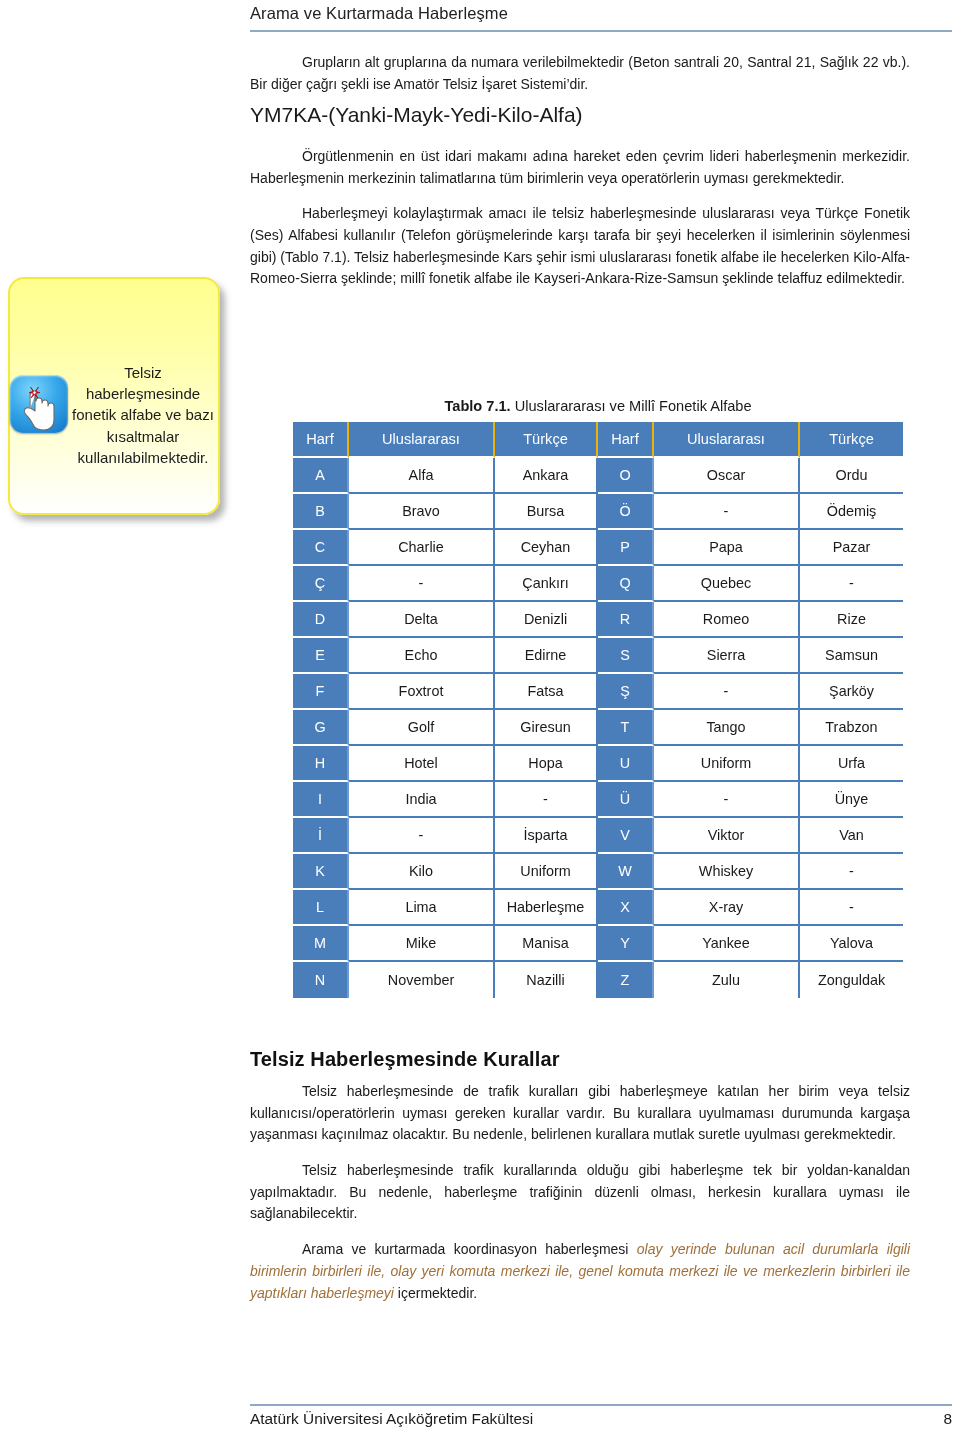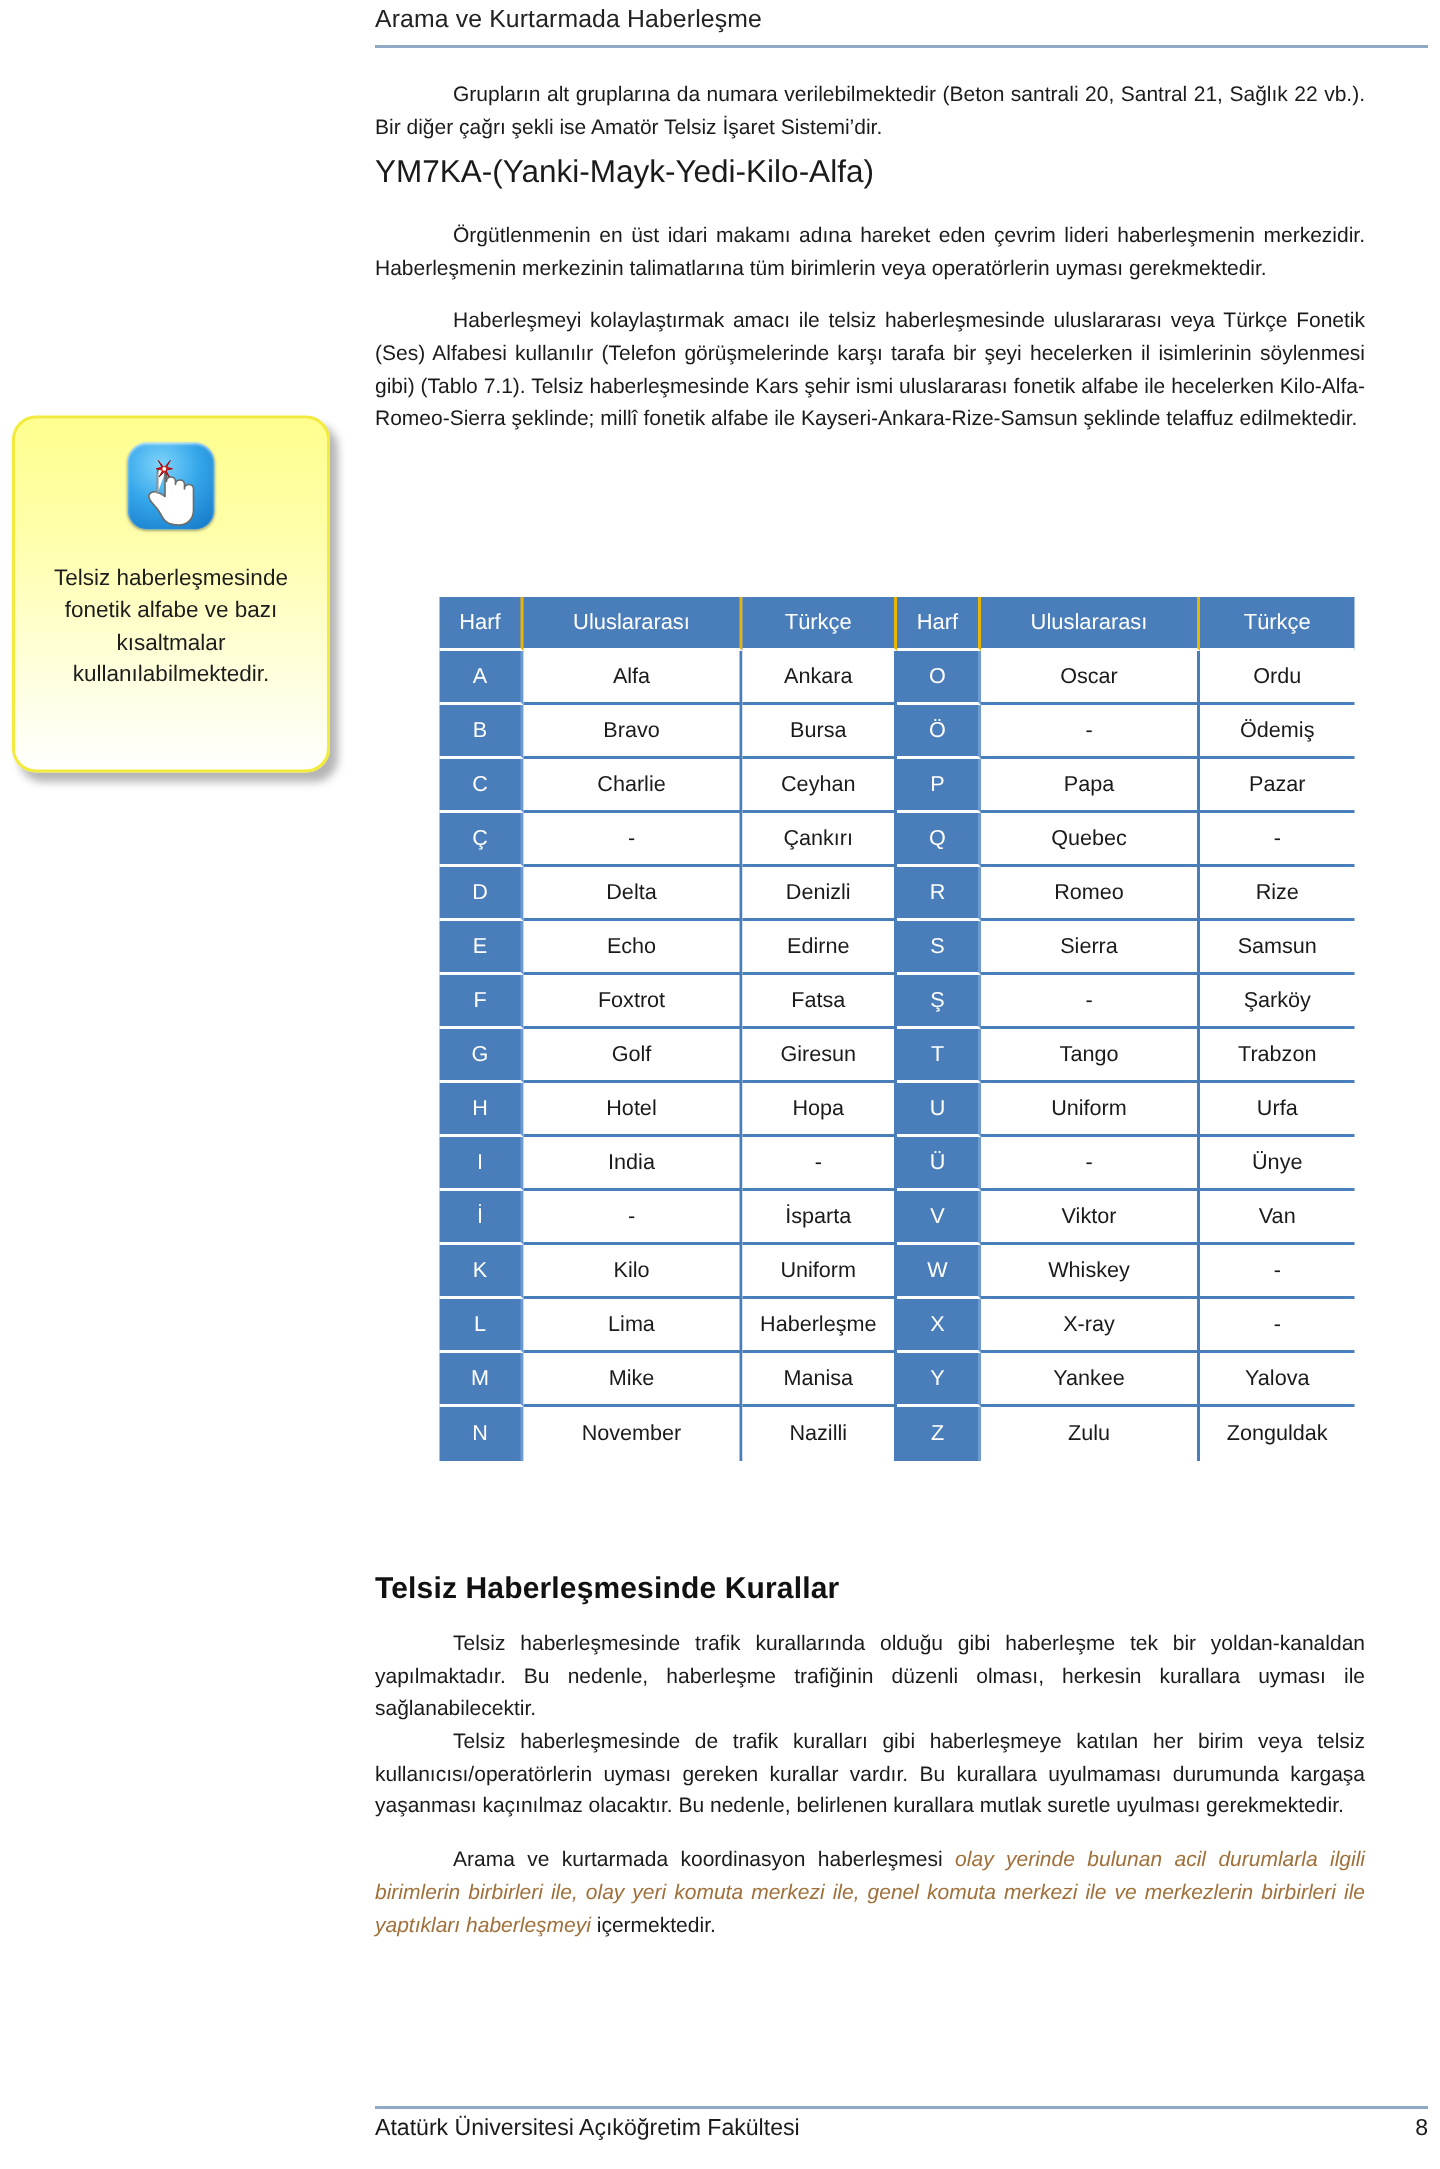--- a/index.html
+++ b/index.html
@@ -45,21 +45,21 @@
     left: 8px;
     top: 277px;
     width: 212px;
     height: 238px;
     border: 2px solid #f2ea3c;
     border-radius: 16px;
     background: linear-gradient(180deg, #ffff8f 0%, #ffffa8 30%, #fffff0 88%, #ffffff 100%);
     box-shadow: 5px 6px 6px rgba(120,120,120,.55);
     box-sizing: border-box;
     display: flex;
-    flex-direction: column;
+    flex-direction: row;
     align-items: center;
     padding-top: 16px;
   }
   .callout-icon {
     width: 58px;
     height: 58px;
     border-radius: 13px;
     background: radial-gradient(circle at 38% 26%, #7fd4fb 0%, #35a7ea 45%, #1273c4 100%);
     box-shadow: inset 0 1px 2px rgba(255,255,255,.8), 0 1px 2px rgba(0,0,0,.35);
     position: relative;
@@ -219,20 +219,23 @@
 </aside>
 
 <div class="content">
   <p class="body">Grupların alt gruplarına da numara verilebilmektedir (Beton santrali 20, Santral 21, Sağlık 22 vb.). Bir diğer çağrı şekli ise Amatör Telsiz İşaret Sistemi’dir.</p>
   <div class="plain-line">YM7KA-(Yanki-Mayk-Yedi-Kilo-Alfa)</div>
   <p class="body gap">Örgütlenmenin en üst idari makamı adına hareket eden çevrim lideri haberleşmenin merkezidir. Haberleşmenin merkezinin talimatlarına tüm birimlerin veya operatörlerin uyması gerekmektedir.</p>
   <p class="body gap">Haberleşmeyi kolaylaştırmak amacı ile telsiz haberleşmesinde uluslararası veya Türkçe Fonetik (Ses) Alfabesi kullanılır (Telefon görüşmelerinde karşı tarafa bir şeyi hecelerken il isimlerinin söylenmesi gibi) (Tablo 7.1). Telsiz haberleşmesinde Kars şehir ismi uluslararası fonetik alfabe ile hecelerken Kilo-Alfa-Romeo-Sierra şeklinde; millî fonetik alfabe ile Kayseri-Ankara-Rize-Samsun şeklinde telaffuz edilmektedir.</p>
 </div>
 
 <div class="table-wrap">
+  <div class="table-caption">
+    <b>Tablo 7.1.</b><span> Uluslarararası ve Millî Fonetik Alfabe</span>
+  </div>
   <table class="phonetic">
     <colgroup>
       <col class="c-letter">
         <col class="c-intl">
         <col class="c-tr">
       <col class="c-letter">
         <col class="c-intl">
         <col class="c-tr">
     </colgroup>
     <thead>
@@ -365,22 +368,22 @@
           <td class="letter">Z</td>
           <td class="val">Zulu</td>
           <td class="val lastcol">Zonguldak</td>
         </tr>
       </tbody>
   </table>
 </div>
 
 <div class="lower">
   <h2 class="section-title">Telsiz Haberleşmesinde Kurallar</h2>
+  <p class="body">Telsiz haberleşmesinde de trafik kuralları gibi haberleşmeye katılan her birim veya telsiz kullanıcısı/operatörlerin uyması gereken kurallar vardır. Bu kurallara uyulmaması durumunda kargaşa yaşanması kaçınılmaz olacaktır. Bu nedenle, belirlenen kurallara mutlak suretle uyulması gerekmektedir.</p>
   <p class="body gap">Telsiz haberleşmesinde trafik kurallarında olduğu gibi haberleşme tek bir yoldan-kanaldan yapılmaktadır. Bu nedenle, haberleşme trafiğinin düzenli olması, herkesin kurallara uyması ile sağlanabilecektir.</p>
-  <p class="body">Telsiz haberleşmesinde de trafik kuralları gibi haberleşmeye katılan her birim veya telsiz kullanıcısı/operatörlerin uyması gereken kurallar vardır. Bu kurallara uyulmaması durumunda kargaşa yaşanması kaçınılmaz olacaktır. Bu nedenle, belirlenen kurallara mutlak suretle uyulması gerekmektedir.</p>
   <p class="body gap"><span>Arama ve kurtarmada koordinasyon haberleşmesi </span><span class="italic-accent">olay yerinde bulunan acil durumlarla ilgili birimlerin birbirleri ile, olay yeri komuta merkezi ile, genel komuta merkezi ile ve merkezlerin birbirleri ile yaptıkları haberleşmeyi</span><span> içermektedir.</span></p>
 </div>
 
 <div class="footer-rule"></div>
 <div class="footer">
   <span>Atatürk Üniversitesi Açıköğretim Fakültesi</span>
   <span>8</span>
 </div>
 
 </body></html>

